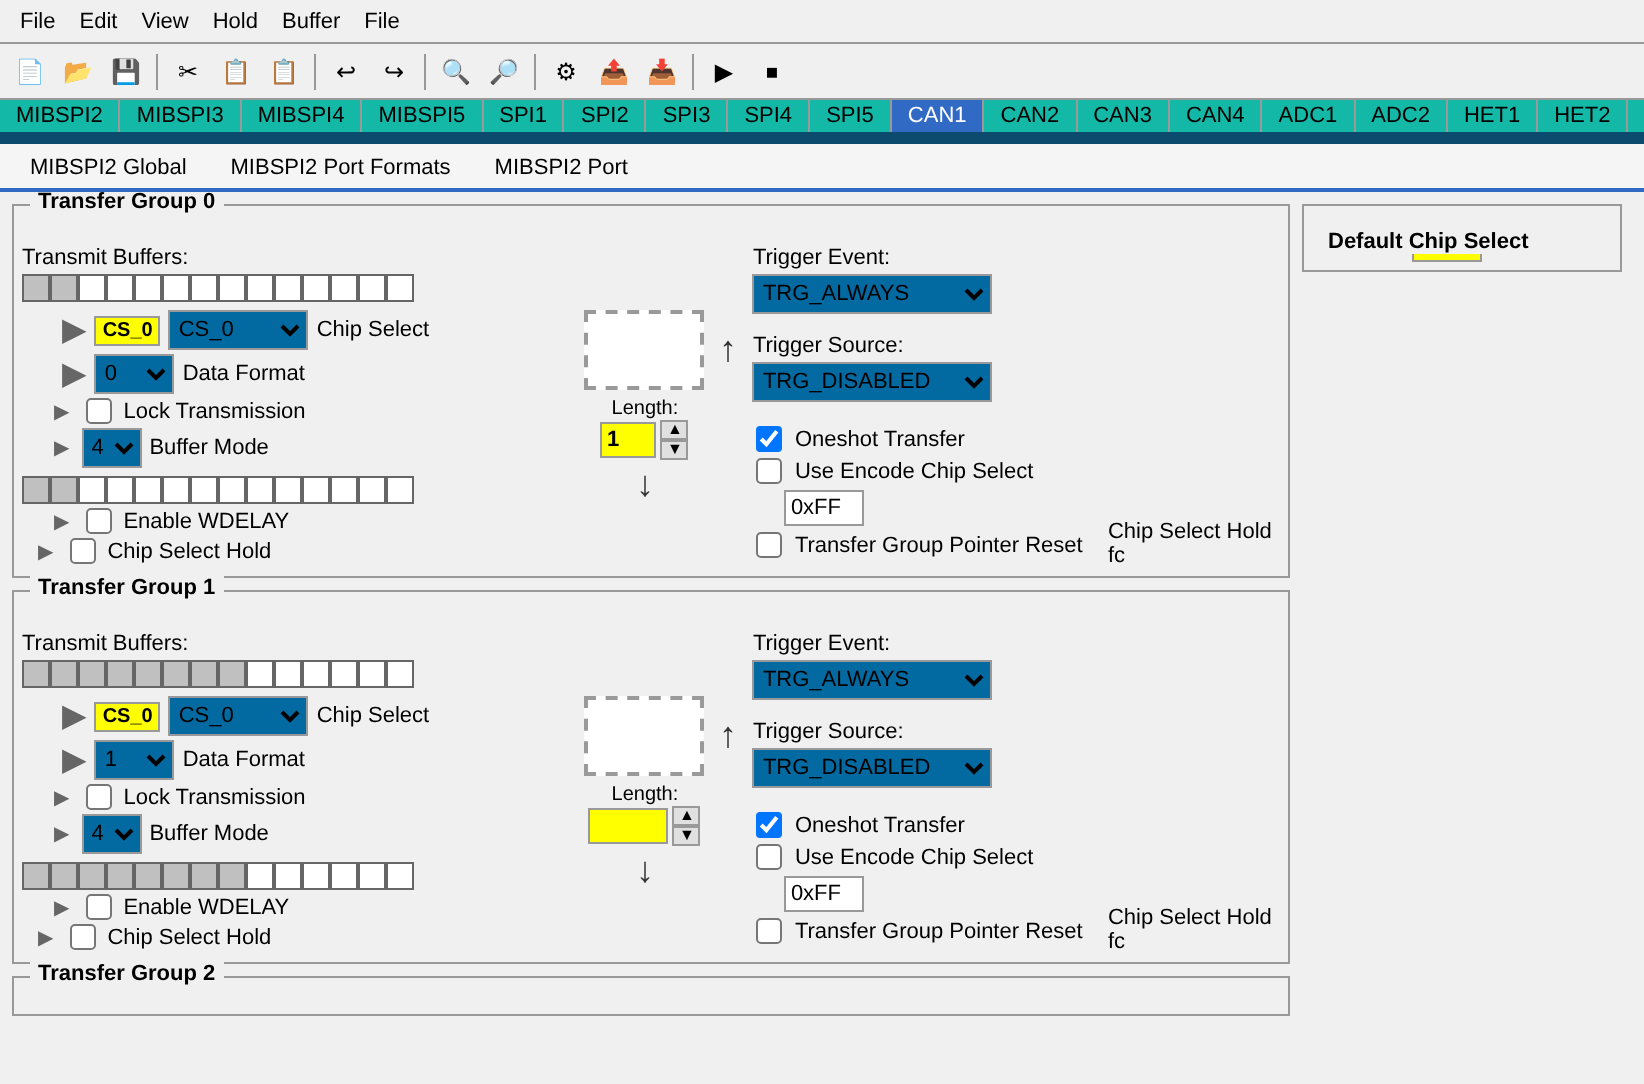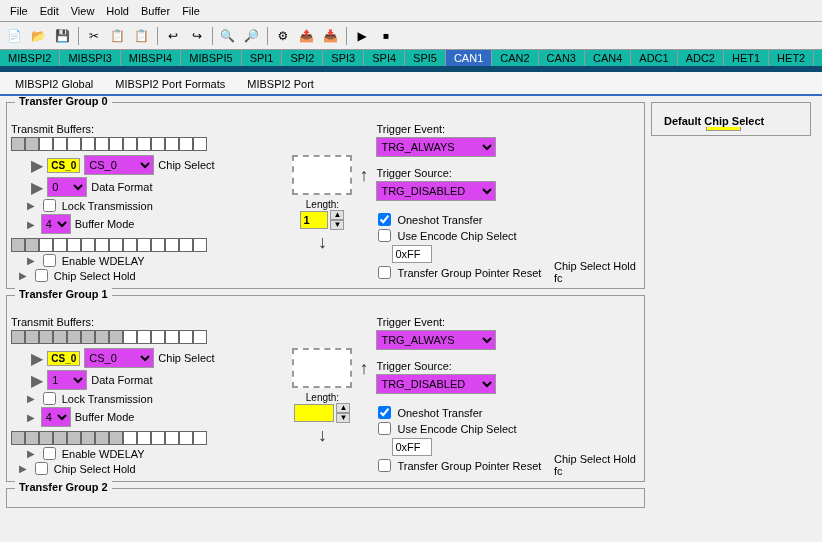--- a/index.html
+++ b/index.html
@@ -36,21 +36,21 @@
     .transmit-section { width: 280px; }
     .transmit-label { font-size: 11px; margin-bottom: 2px; }
 
     
     .buffer-row { display: flex; align-items: center; margin-bottom: 1px; }
     .buffer-cells { display: flex; }
     .buffer-cell { width: 14px; height: 14px; border: 1px solid #666; background: white; }
     .buffer-cell.filled { background: #c0c0c0; }
 
     
-    select { font-size: 11px; height: 20px; border: 1px solid #999; background: #d946ef; }
+    select { font-size: 11px; height: 20px; border: 1px solid #999; background: #0369a1; }
     input[type="text"] { font-size: 11px; height: 18px; border: 1px solid #999; background: white; padding: 0 2px; }
     input[type="checkbox"] { margin: 0 2px; }
 
     .chip-select-row { display: flex; align-items: center; gap: 4px; margin: 2px 0; }
     .cs-label { background: #ffff00; border: 1px solid #999; padding: 1px 3px; font-size: 10px; font-weight: bold; min-width: 30px; text-align: center; }
     .spin-btns { display: flex; flex-direction: column; }
     .spin-btn { width: 14px; height: 10px; background: #e0e0e0; border: 1px solid #999; display: flex; align-items: center; justify-content: center; cursor: pointer; font-size: 8px; line-height: 1; }
 
     
     .trigger-section { width: 180px; display: flex; flex-direction: column; gap: 4px; }

